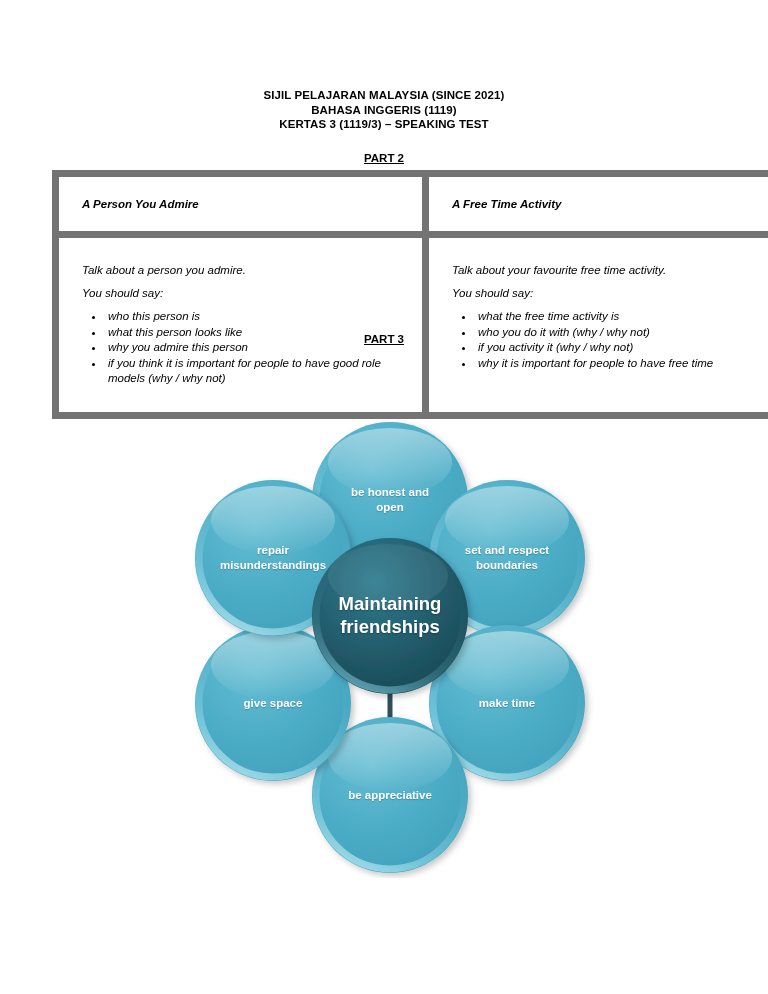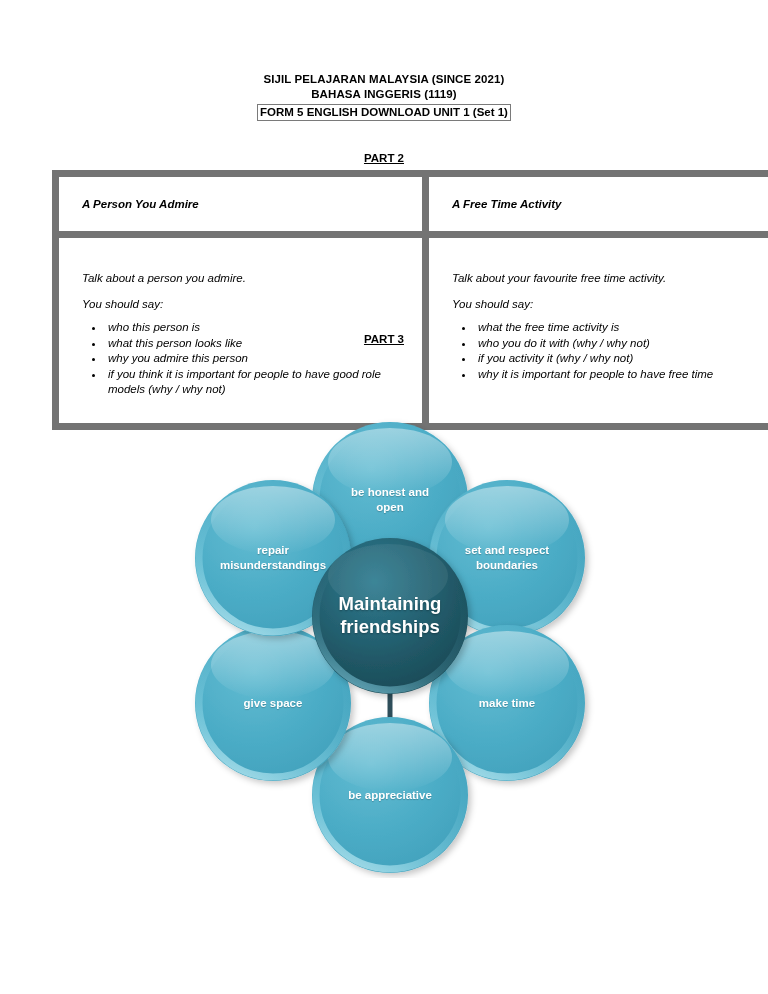--- a/index.html
+++ b/index.html
@@ -13,21 +13,21 @@
     position: relative;
     font-family: "Liberation Sans", sans-serif;
     color: #000000;
     overflow: hidden;
   }
 
   
   .header-block {
     position: absolute;
     left: 0;
-    top: 72px;
+    top: 88px;
     width: 768px;
     text-align: center;
   }
   .header-line {
     font-size: 11.5px;
     font-weight: bold;
     line-height: 14.5px;
     letter-spacing: 0.1px;
     white-space: nowrap;
   }
@@ -77,21 +77,21 @@
   .cell-head {
     font-size: 11.5px;
     font-weight: bold;
     padding: 5px 0 5px 8px;
     line-height: 14px;
   }
   .cell-body {
     padding: 6px 8px 10px 8px;
   }
   .cell-body p {
-    margin: 12px 0 9px 0;
+    margin: 4px 0 9px 0;
     font-size: 11.5px;
     line-height: 14px;
   }
   .cell-body ul {
     margin: 0;
     padding: 0 0 0 23px;
     list-style: disc;
   }
   .cell-body li {
     font-size: 11.5px;
@@ -126,23 +126,21 @@
     font-weight: bold;
     text-shadow: 0 1px 2px rgba(0,0,0,0.3);
   }
 </style>
 </head>
 <body>
 
 <div class="header-block">
   <div class="header-line">SIJIL PELAJARAN MALAYSIA (SINCE 2021)</div>
   <div class="header-line">BAHASA INGGERIS (1119)</div>
-  <div class="header-boxed-wrap">
-    <span class="header-boxed">FORM 5 ENGLISH DOWNLOAD UNIT 1 (Set 1)</span>
-  </div>
+  <div class="header-line">KERTAS 3 (1119/3) – SPEAKING TEST</div>
 </div>
 
 <div class="part-label" id="part2-label">PART 2</div>
 
 <table class="tbl">
   <tbody>
       <tr>
     <td class="col-a">
       <div class="cell-head">A Person You Admire</div>
     </td>

